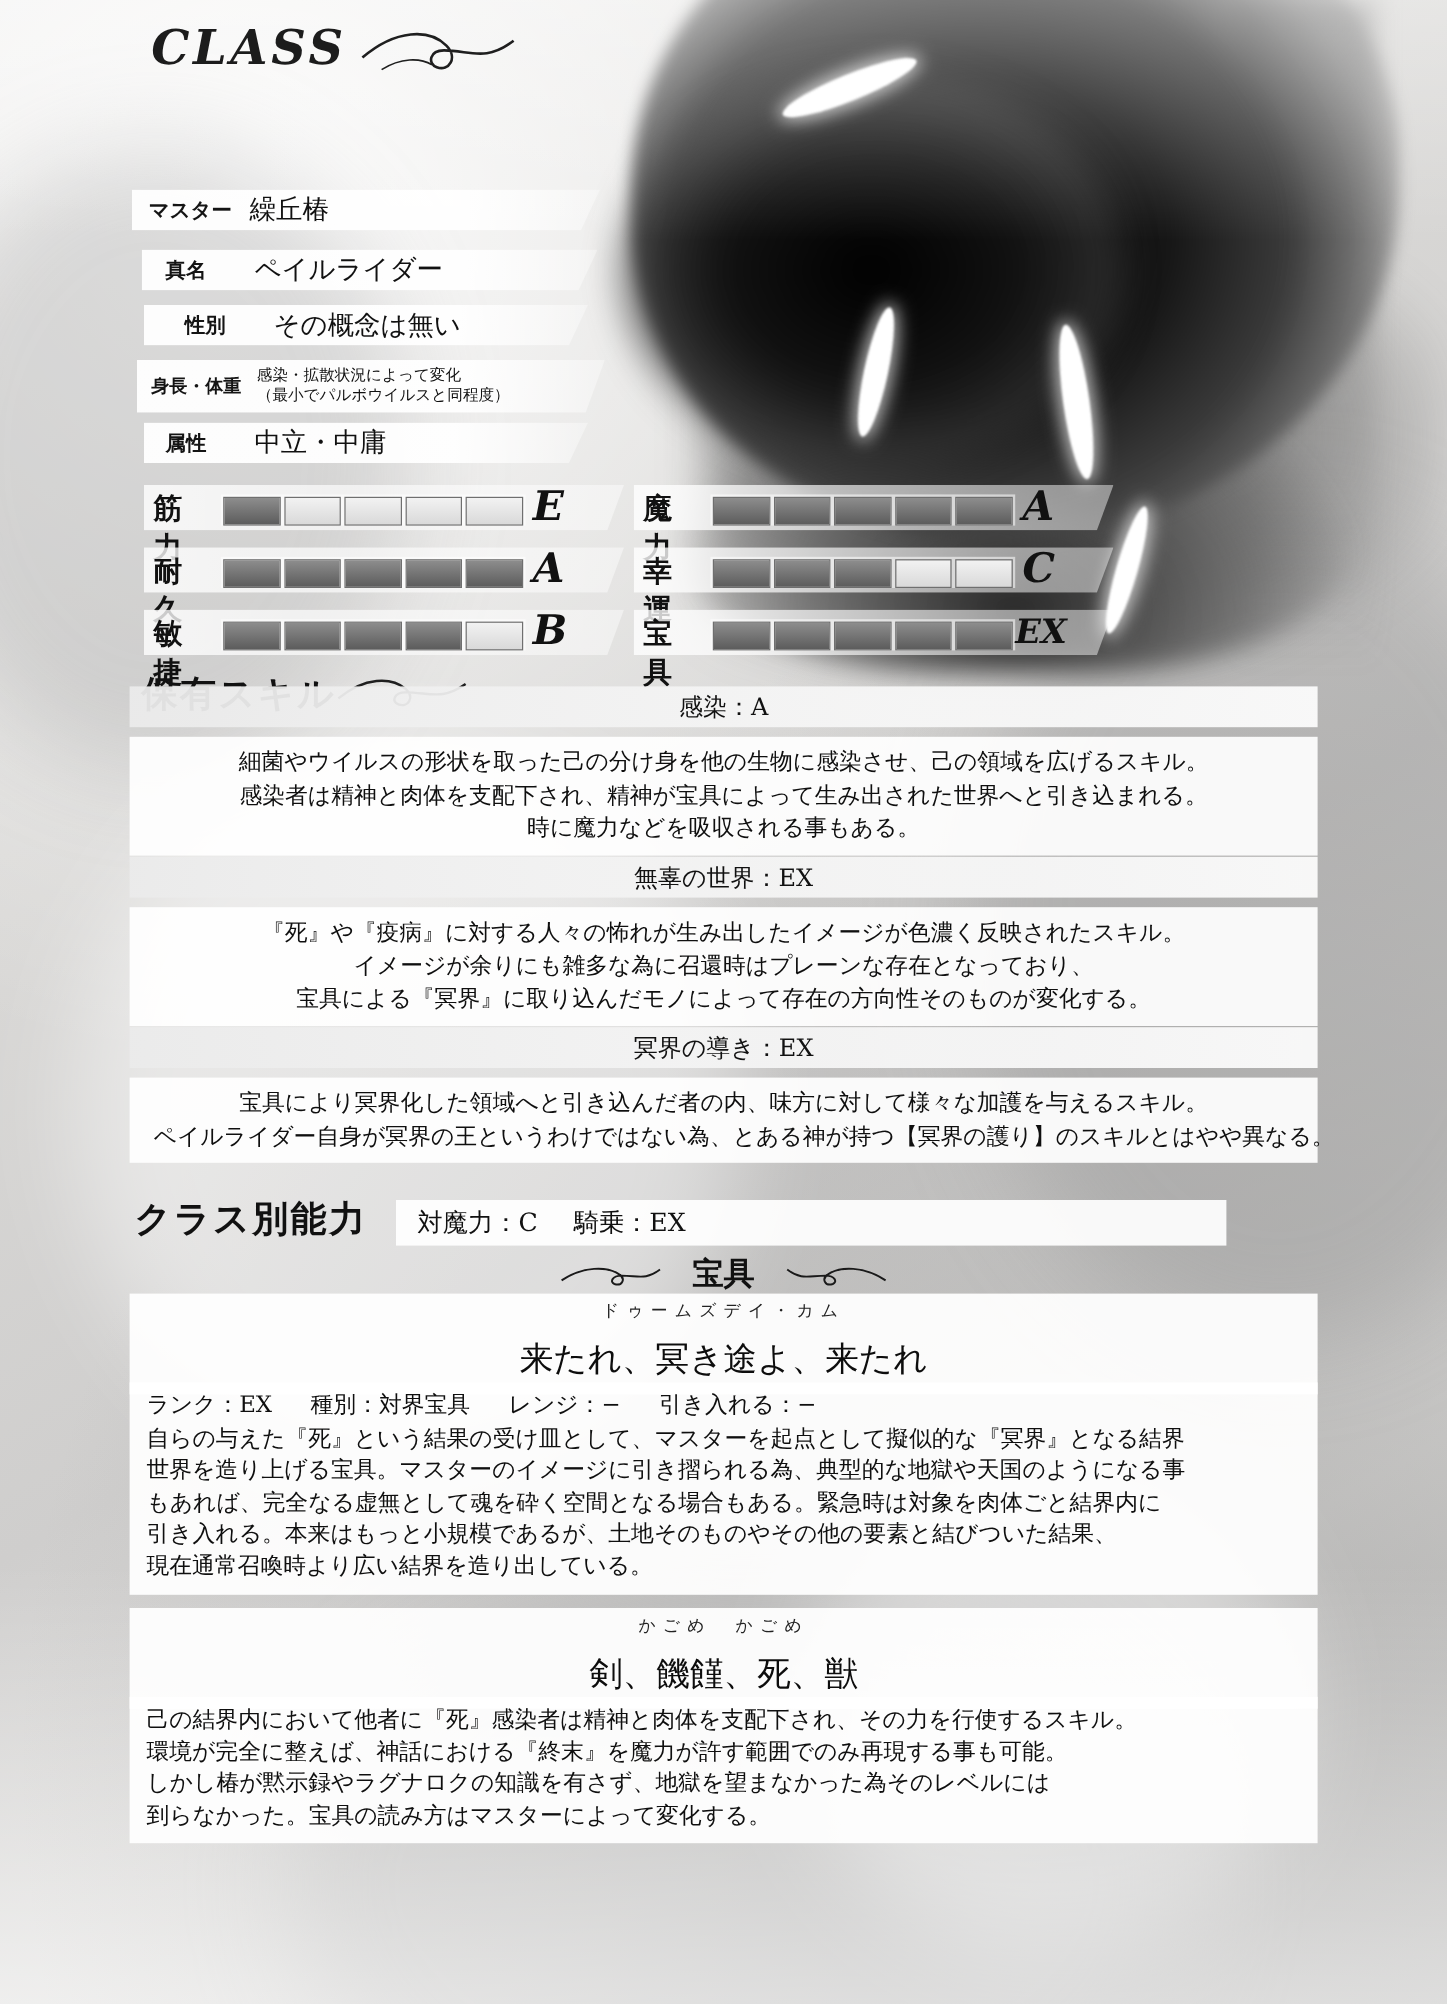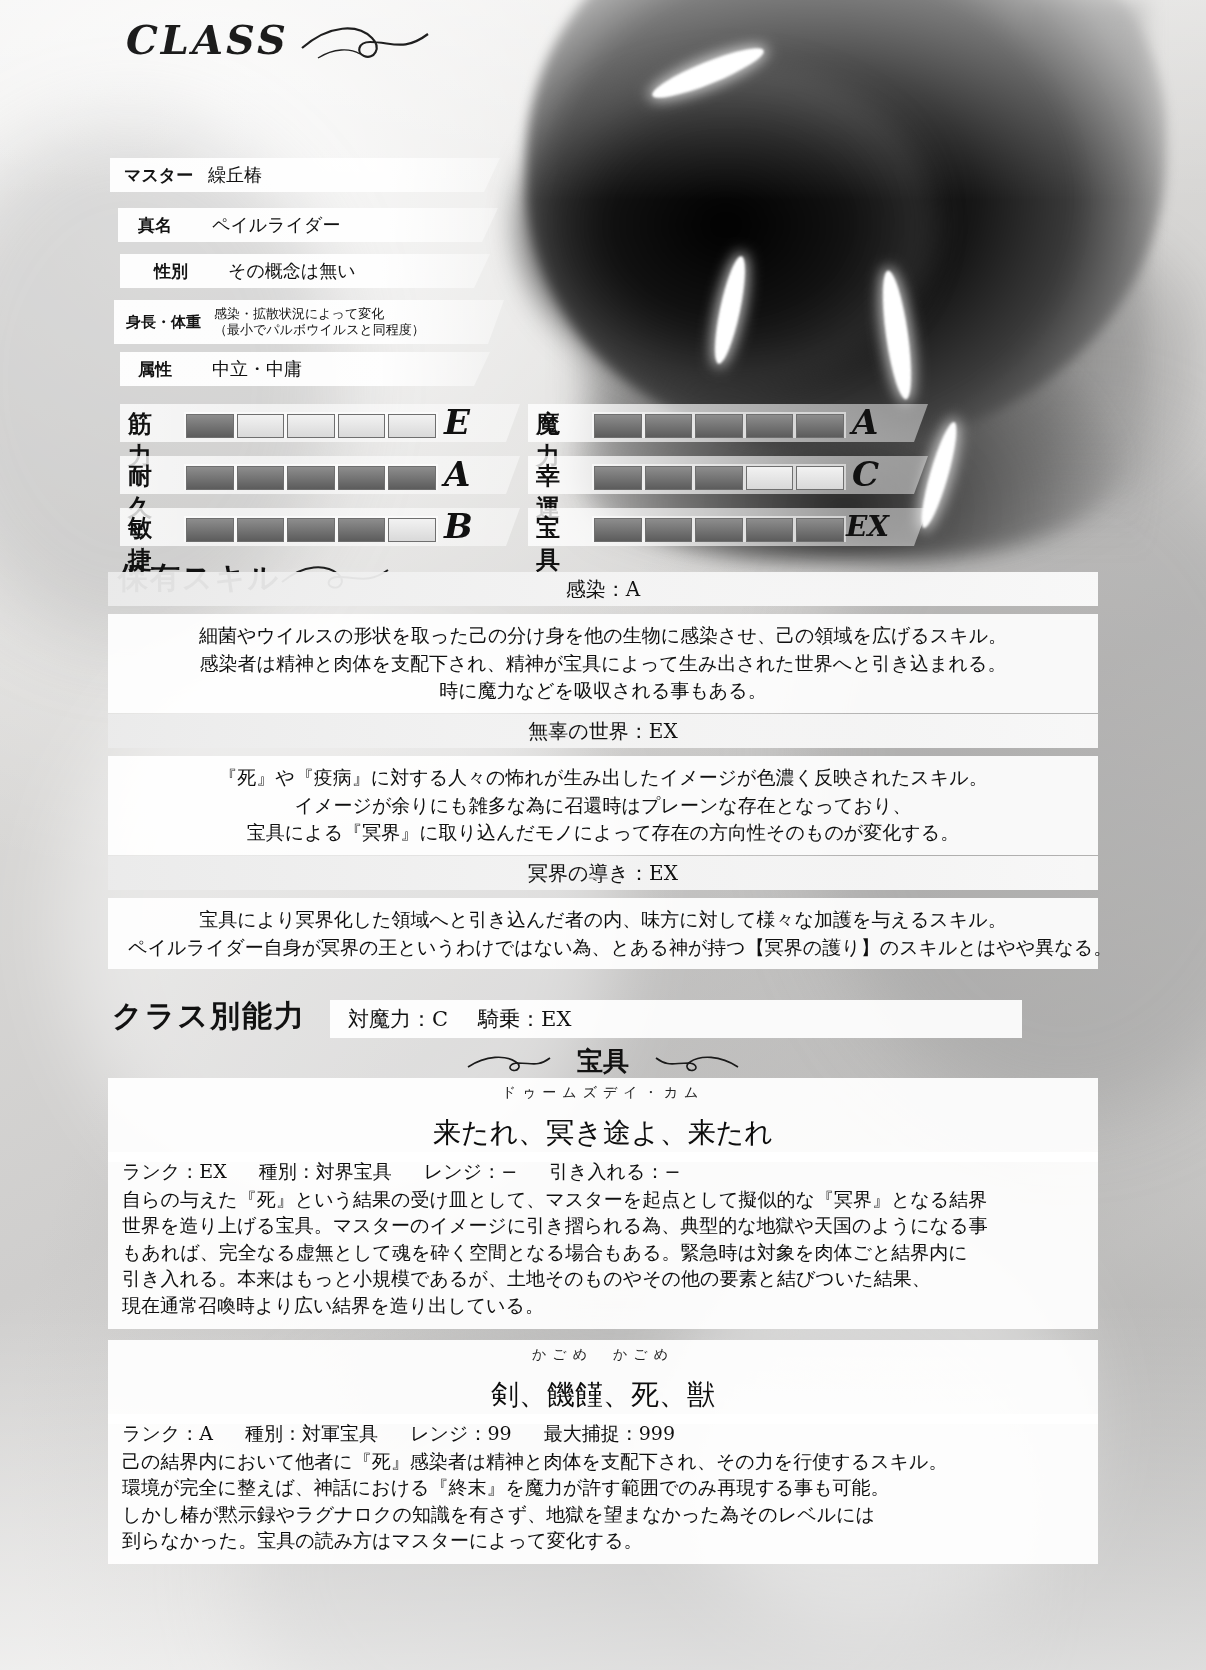--- a/index.html
+++ b/index.html
@@ -58,21 +58,21 @@
   .flourish{position:absolute;left:300px;top:18px;width:130px;height:48px;color:#1f1f1f;}
   .class-name{position:absolute;left:118px;top:60px;font-size:58px;font-weight:bold;color:#111;
     font-family:"DejaVu Sans","Liberation Sans",sans-serif;letter-spacing:2px;}
   
   .prow{position:absolute;height:34px;display:flex;align-items:center;}
   .pbar{position:absolute;height:34px;
     background:linear-gradient(90deg,rgba(255,255,255,.95) 70%,rgba(255,255,255,.35));
     clip-path:polygon(0 0,100% 0,calc(100% - 16px) 100%,0 100%);}
   .plabel{position:relative;font-size:17px;color:#141414;font-weight:bold;
     font-family:"DejaVu Sans","Liberation Sans",sans-serif;}
-  .pvalue{position:relative;font-size:18px;color:#111;font-family:"DejaVu Serif","Liberation Serif",serif;}
+  .pvalue{position:relative;font-size:22px;color:#111;font-family:"DejaVu Serif","Liberation Serif",serif;}
   .pvalue.small{font-size:13px;line-height:1.25;font-family:"DejaVu Sans","Liberation Sans",sans-serif;}
   
   .stat{position:absolute;height:38px;}
   .stat .sname{position:absolute;left:0;top:4px;font-size:24px;font-weight:bold;color:#111;
     font-family:"DejaVu Sans","Liberation Sans",sans-serif;}
   .gauge{position:absolute;left:56px;top:8px;width:250px;height:22px;display:flex;gap:3px;
     background:rgba(255,255,255,.55);padding:2px;box-sizing:content-box;}
   .cell{flex:1;height:22px;border:1px solid #6f6f6f;}
   .cell.on{background:linear-gradient(180deg,#8d8d8d,#5c5c5c);}
   .cell.off{background:linear-gradient(180deg,#f2f2f2,#d9d9d9);}
@@ -319,25 +319,19 @@
     <p>もあれば、完全なる虚無として魂を砕く空間となる場合もある。緊急時は対象を肉体ごと結界内に</p>
     <p>引き入れる。本来はもっと小規模であるが、土地そのものやその他の要素と結びついた結果、</p>
     <p>現在通常召喚時より広い結界を造り出している。</p>
   </div>
 
   <div class="np-name-box" style="top:1340px;">
     <span class="np-ruby">かごめ　かごめ</span>
     <span class="np-name">剣、饑饉、死、獣</span>
   </div>
   <div class="np-detail" style="top:1414px;">
-    <div class="np-meta">
-      <span>ランク：A</span>
-      <span>種別：対軍宝具</span>
-      <span>レンジ：99</span>
-      <span>最大捕捉：999</span>
-    </div>
     <p>己の結界内において他者に『死』感染者は精神と肉体を支配下され、その力を行使するスキル。</p>
     <p>環境が完全に整えば、神話における『終末』を魔力が許す範囲でのみ再現する事も可能。</p>
     <p>しかし椿が黙示録やラグナロクの知識を有さず、地獄を望まなかった為そのレベルには</p>
     <p>到らなかった。宝具の読み方はマスターによって変化する。</p>
   </div>
 
 </div>
 
 </body></html>

